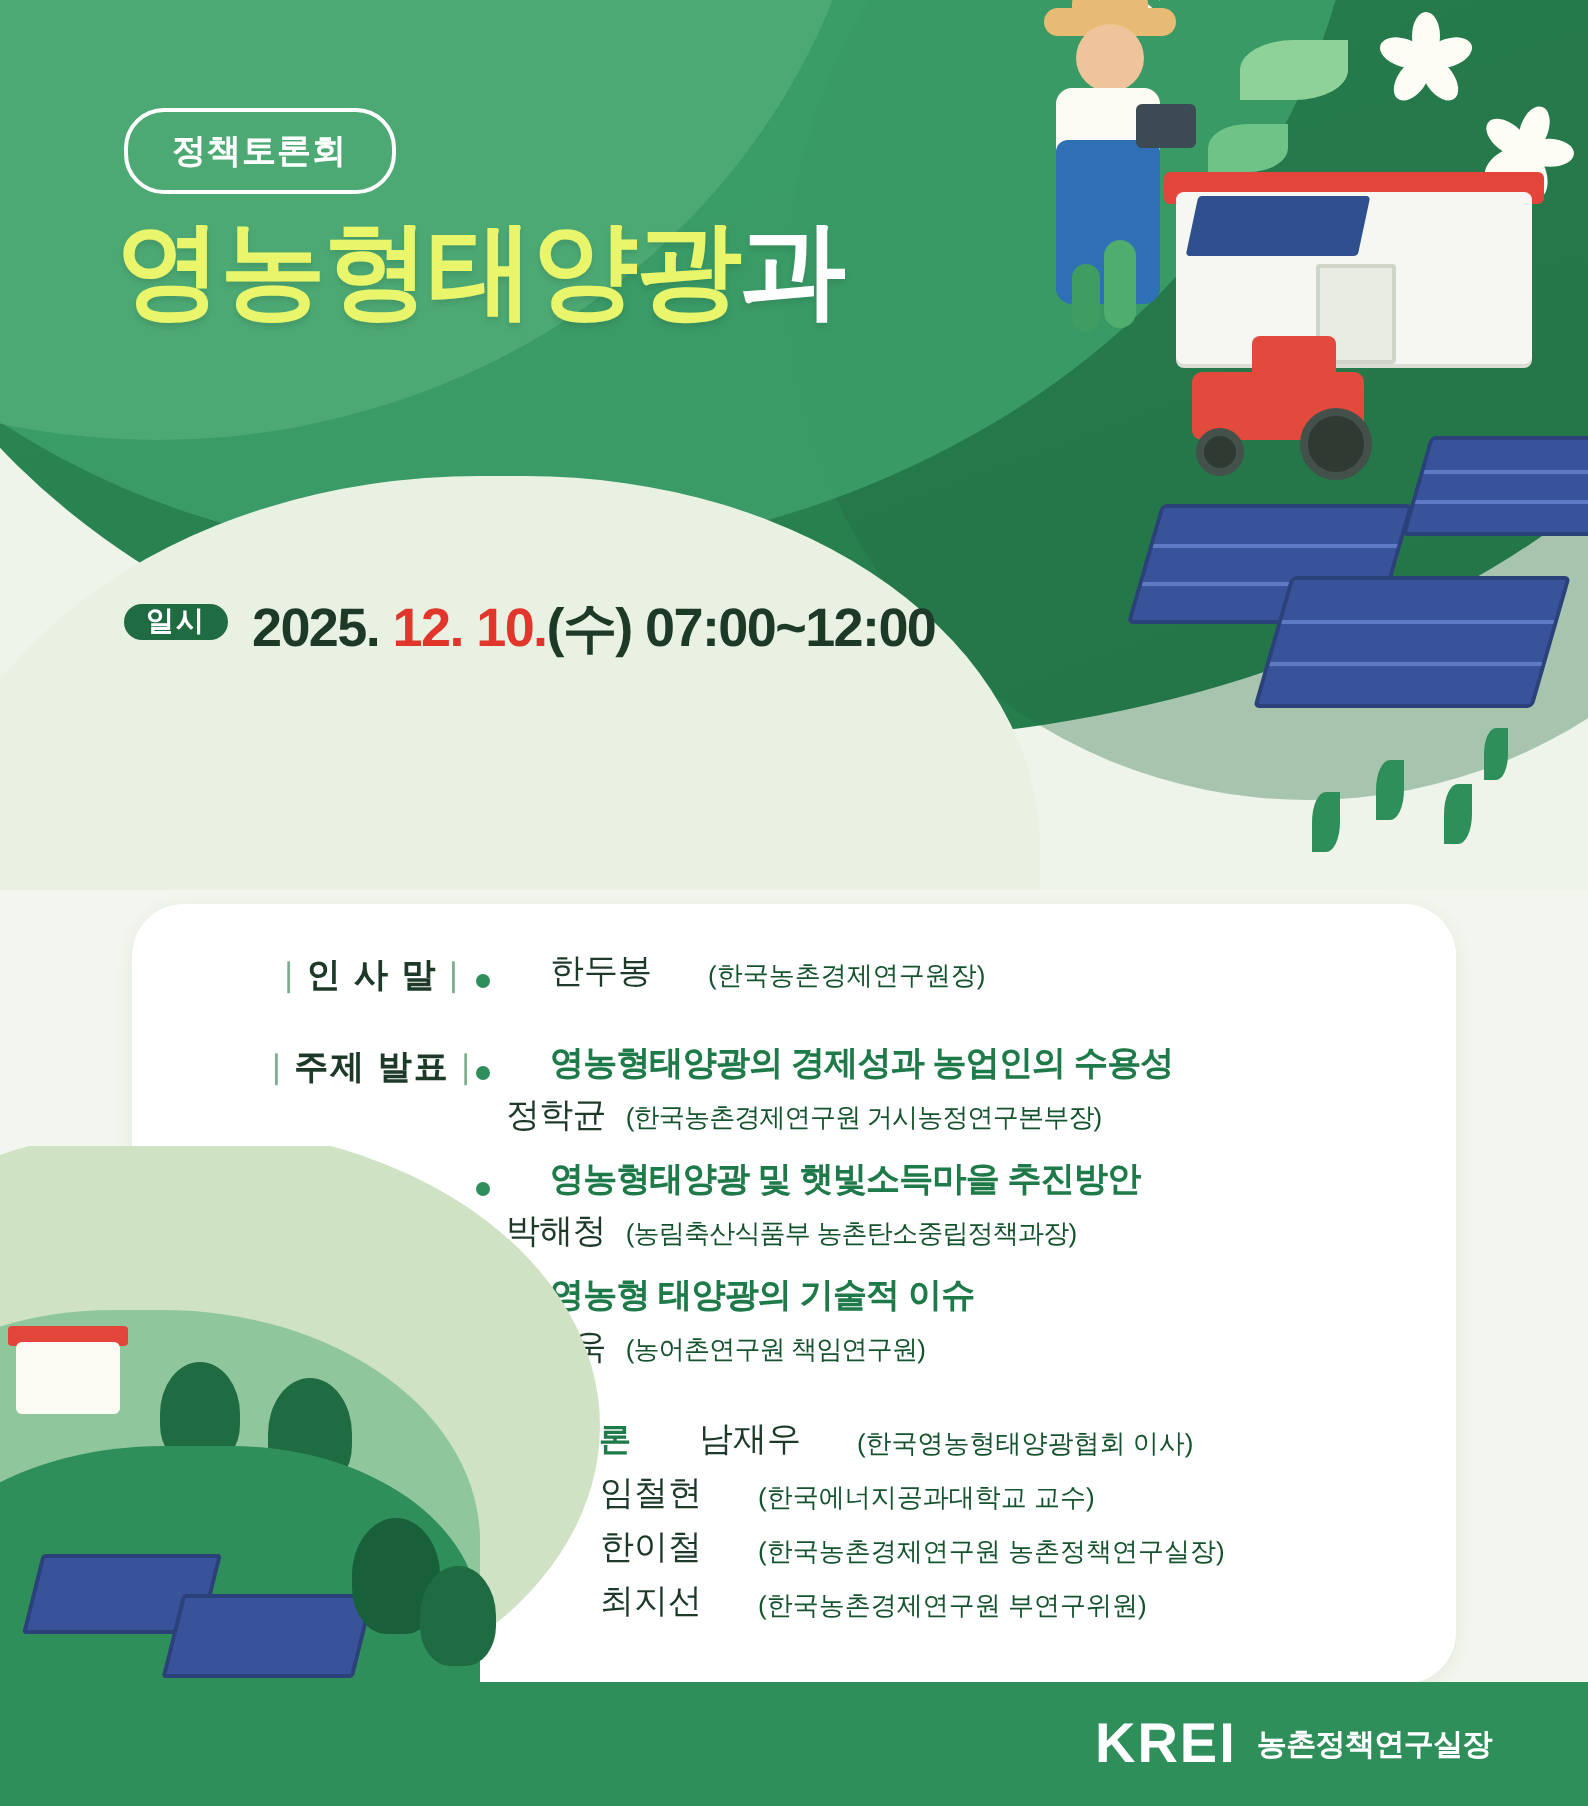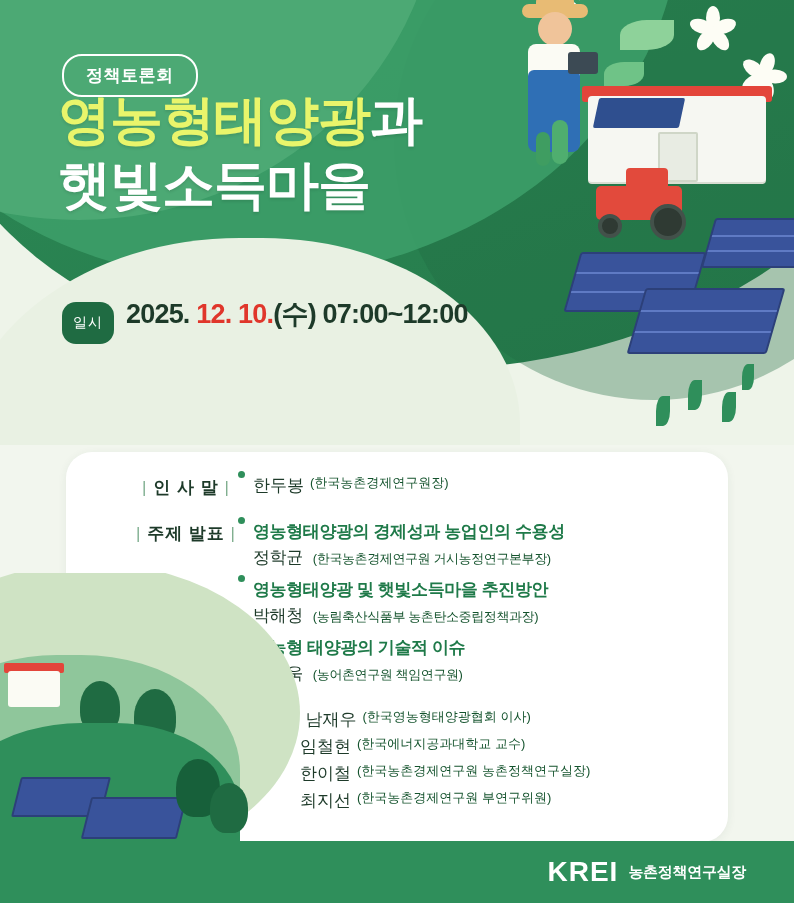--- a/index.html
+++ b/index.html
@@ -144,41 +144,41 @@
   .badge {
     position: absolute; left: 62px; top: 54px;
     padding: 8px 22px;
     border: 2px solid #ffffff;
     border-radius: 20px;
     color: #ffffff;
     font-size: 17px; font-weight: bold;
     letter-spacing: 0.5px;
   }
   .title {
-    position: absolute; left: 58px; top: 88px;
+    position: absolute; left: 58px; top: 104px;
     color: #ffffff;
     font-size: 53px;
     font-weight: bold;
     line-height: 1.22;
     letter-spacing: -1px;
     text-shadow: 0 2px 3px rgba(0,0,0,.10);
   }
   .title .hl { color: #e9f56b; }
   .title .ln2 { display: block; }
 
   
   .info { position: absolute; left: 62px; top: 298px; }
   .info-row { display: flex; align-items: flex-start; margin-bottom: 10px; }
   .pill {
     flex: 0 0 auto;
-    width: 52px; height: 42px;
+    width: 52px; height: 18px;
     background: #1f6b42;
     color: #ffffff;
     border-radius: 14px;
-    font-size: 14px; font-weight: normal;
+    font-size: 14px; font-weight: bold;
     display: flex; align-items: center; justify-content: center;
     margin-right: 12px; margin-top: 4px;
     letter-spacing: 1px;
   }
   .info-text {
     font-size: 27px; font-weight: bold; color: #1d3a29;
     letter-spacing: -0.8px; line-height: 1.2;
   }
   .info-text .red { color: #e0362b; }
   .info-sub {
@@ -199,21 +199,21 @@
   .prog-label {
     flex: 0 0 104px;
     text-align: center;
     font-size: 17px; font-weight: bold; color: #1d3a29;
     padding-top: 2px;
     letter-spacing: 1px;
   }
   .prog-label .bar { color: #7fae8f; font-weight: normal; }
   .prog-items { flex: 1 1 auto; }
   .pitem { margin-bottom: 9px; }
-  .pline { display: flex; align-items: flex-start; }
+  .pline { display: flex; align-items: flex-end; gap: 22px; }
   .dot {
     flex: 0 0 auto;
     width: 7px; height: 7px; border-radius: 50%;
     background: #2f8f5b; margin-right: 8px;
     position: relative; top: -3px;
   }
   .p-main { font-size: 17px; color: #1d3a29; letter-spacing: -0.4px; }
   .p-main.green { color: #1f7a49; font-weight: bold; }
   .p-role { font-weight: bold; color: #1f7a49; margin-right: 10px; letter-spacing: 2px; }
   .p-sub {
@@ -328,21 +328,20 @@
     <div class="sprig" style="right:124px; top:396px; width:14px; height:30px;"></div>
     <div class="sprig" style="right:40px; top:364px; width:12px; height:26px;"></div>
 
     <div class="blob-pale"></div>
   </div>
 
   <div class="badge">정책토론회</div>
 
   <div class="title">
     <span class="hl">영농형태양광</span><span>과</span>
-    <span class="ln2">햇빛소득마을</span>
   </div>
 
   <div class="info">
     <div class="info-row">
       <div class="pill">일시</div>
       <div class="info-text">
         <span>2025. </span><span class="red">12. 10.</span><span>(수) 07:00~12:00</span>
       </div>
     </div>
   </div>

